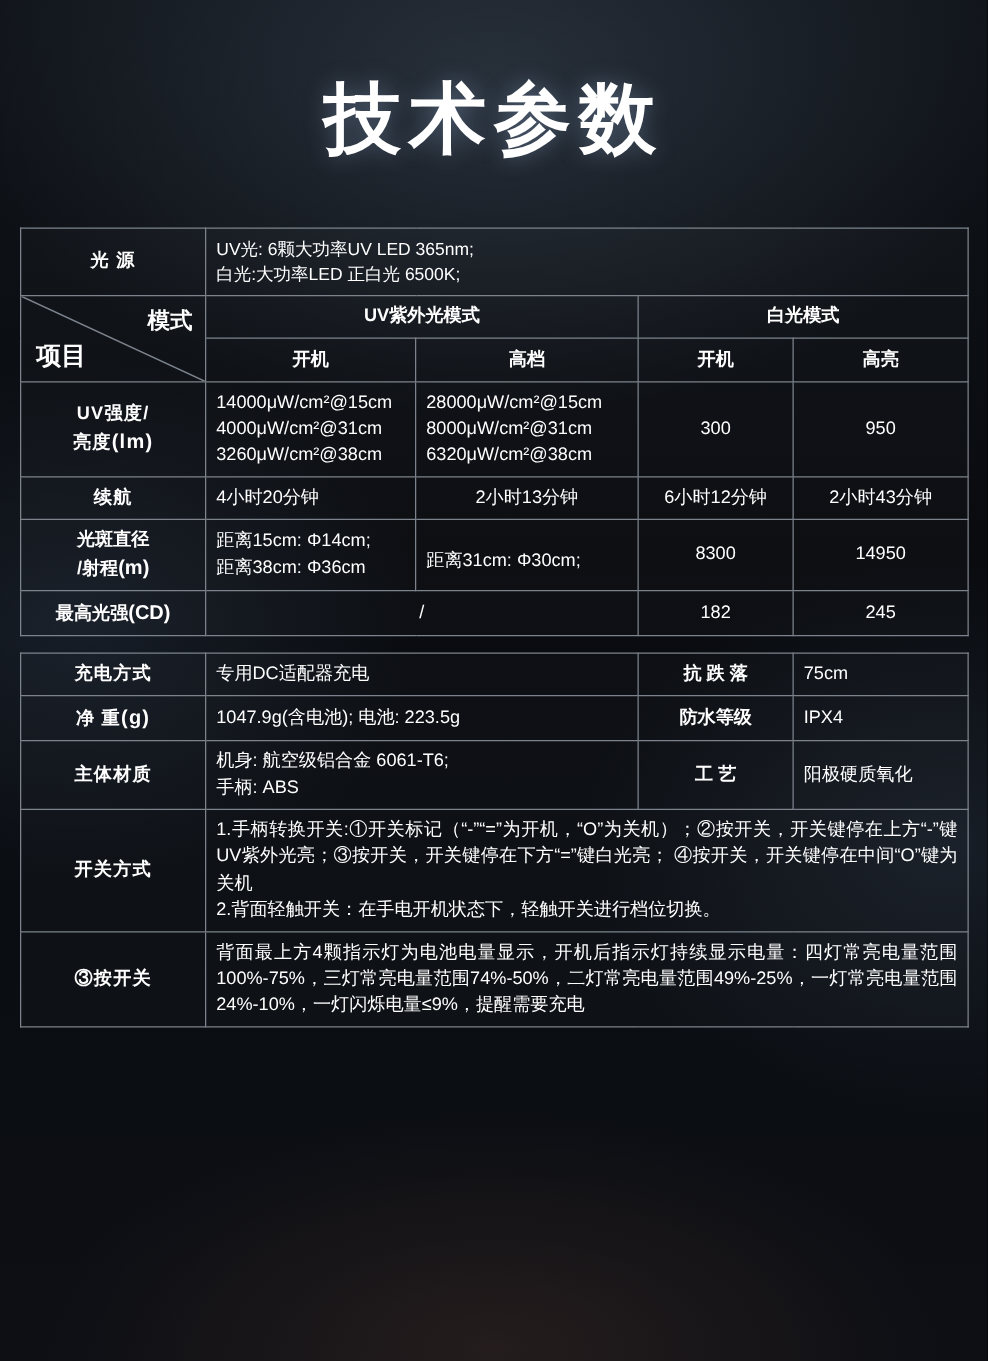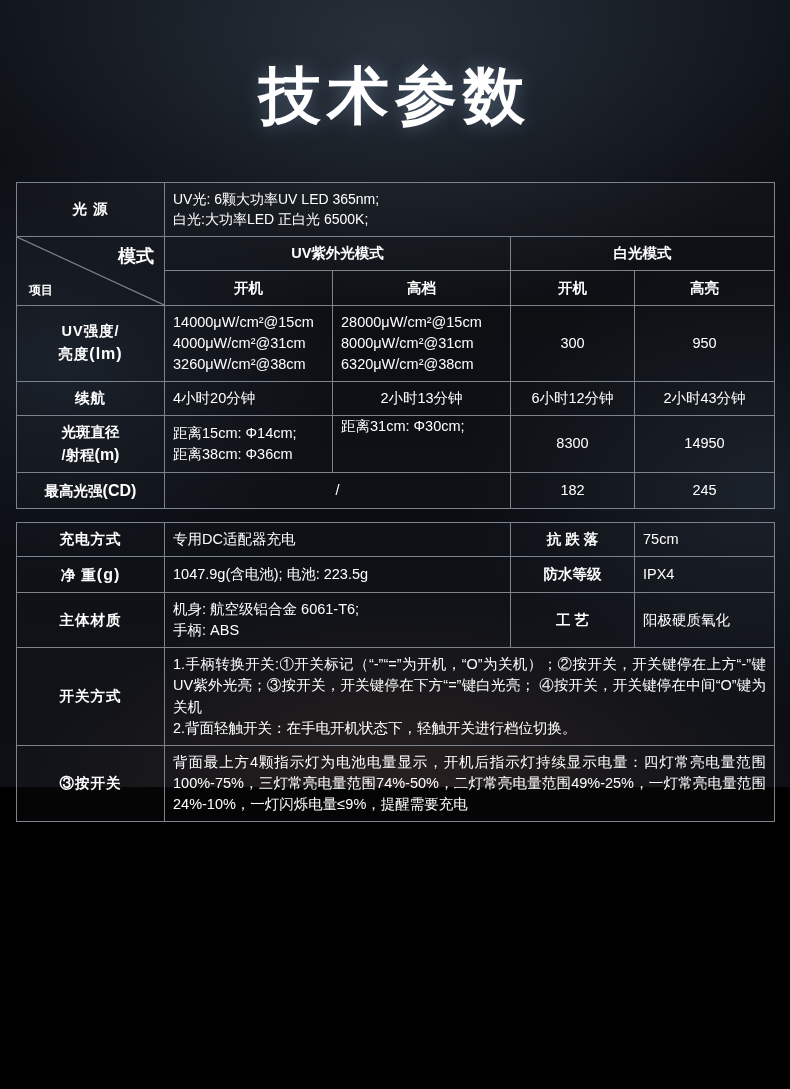--- a/index.html
+++ b/index.html
@@ -11,21 +11,21 @@
     width: 790px;
     height: 1089px;
     font-family: "Liberation Sans", sans-serif;
     color: #ffffff;
     overflow: hidden;
     position: relative;
   }
   .page {
     position: relative;
     width: 790px;
-    height: 787px;
+    height: 1089px;
     background:
       radial-gradient(ellipse 620px 380px at 50% 6%, rgba(60,72,86,0.55) 0%, rgba(12,15,20,0) 70%),
       radial-gradient(ellipse 380px 300px at 8% 46%, rgba(34,44,58,0.55) 0%, rgba(10,12,16,0) 72%),
       radial-gradient(ellipse 420px 320px at 96% 62%, rgba(40,50,64,0.45) 0%, rgba(10,12,16,0) 70%),
       radial-gradient(ellipse 500px 260px at 50% 99%, rgba(90,60,50,0.30) 0%, rgba(10,12,16,0) 72%),
       linear-gradient(180deg, #10141a 0%, #090b0f 40%, #0a0d12 70%, #0d0f14 100%);
     box-sizing: border-box;
   }
   .title {
     text-align: center;
@@ -97,21 +97,21 @@
   .diag .line svg { display: block; width: 100%; height: 100%; }
   .diag .t1 {
     position: absolute;
     right: 10px; top: 6px;
     font-size: 18px;
     font-weight: bold;
   }
   .diag .t2 {
     position: absolute;
     left: 12px; bottom: 5px;
-    font-size: 12px;
+    font-size: 20px;
     font-weight: bold;
   }
   .para {
     font-size: 14.5px;
     line-height: 1.75;
     text-align: justify;
   }
   .para div { white-space: pre-wrap; }
 </style>
 </head>
@@ -185,21 +185,21 @@
       <td class="val ctr">2小时43分钟</td>
     </tr>
 
     <tr>
       <td class="lbl-sm">
         <div>光斑直径</div>
         <div><span>/射程</span><span class="sub">(m)</span></div>
       </td>
       <td class="small" style="white-space:pre-line">距离15cm: Φ14cm;
 距离38cm: Φ36cm</td>
-      <td class="small" style="white-space:pre-line; vertical-align:top; padding-top:0">距离31cm: Φ30cm;</td>
+      <td class="small" style="white-space:pre-line; vertical-align:top; padding-top:23px">距离31cm: Φ30cm;</td>
       <td class="val-c">8300</td>
       <td class="val-c">14950</td>
     </tr>
 
     <tr>
       <td class="lbl-sm"><span>最高光强</span><span class="sub">(CD)</span></td>
       <td colspan="2" class="val-c">/</td>
       <td class="val-c">182</td>
       <td class="val-c">245</td>
     </tr>

